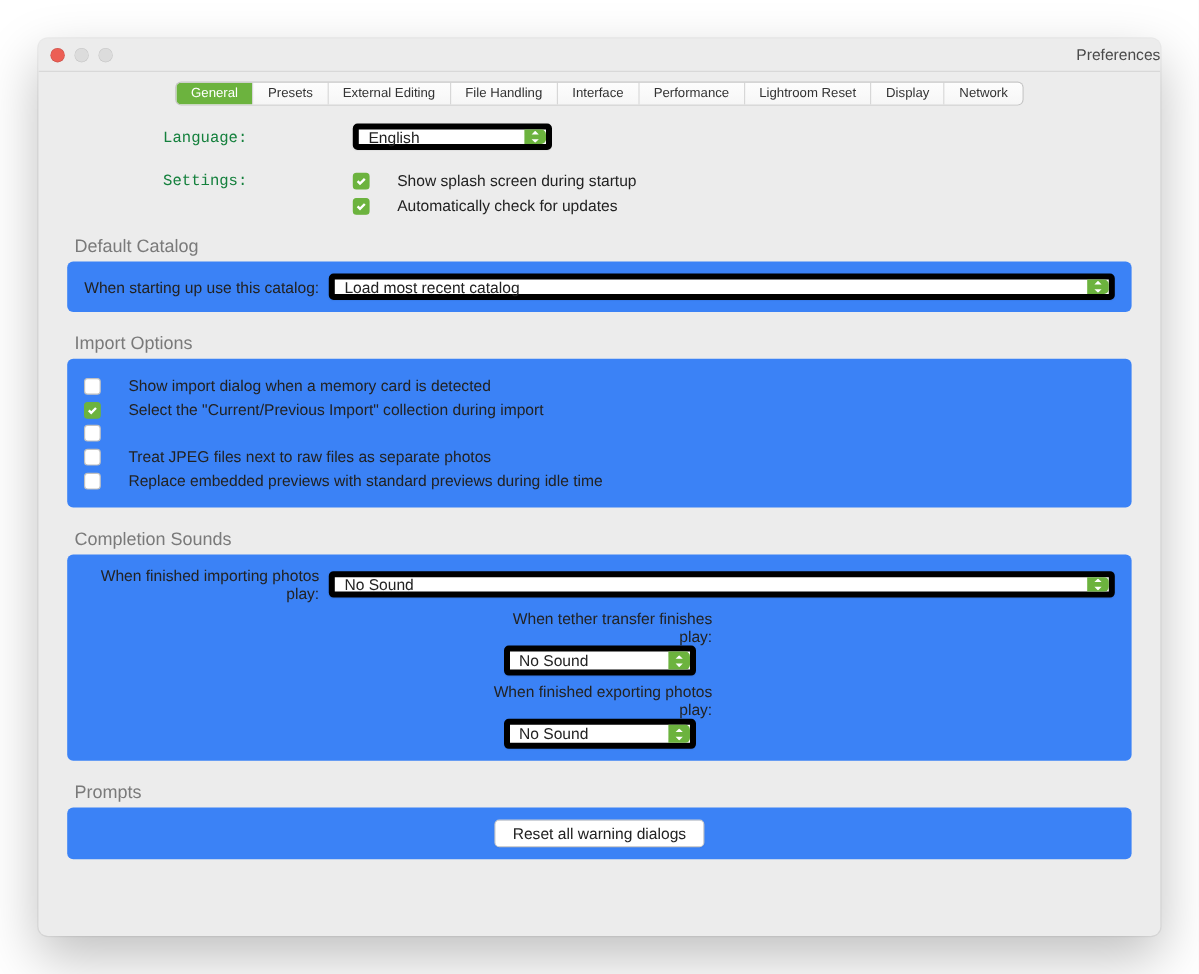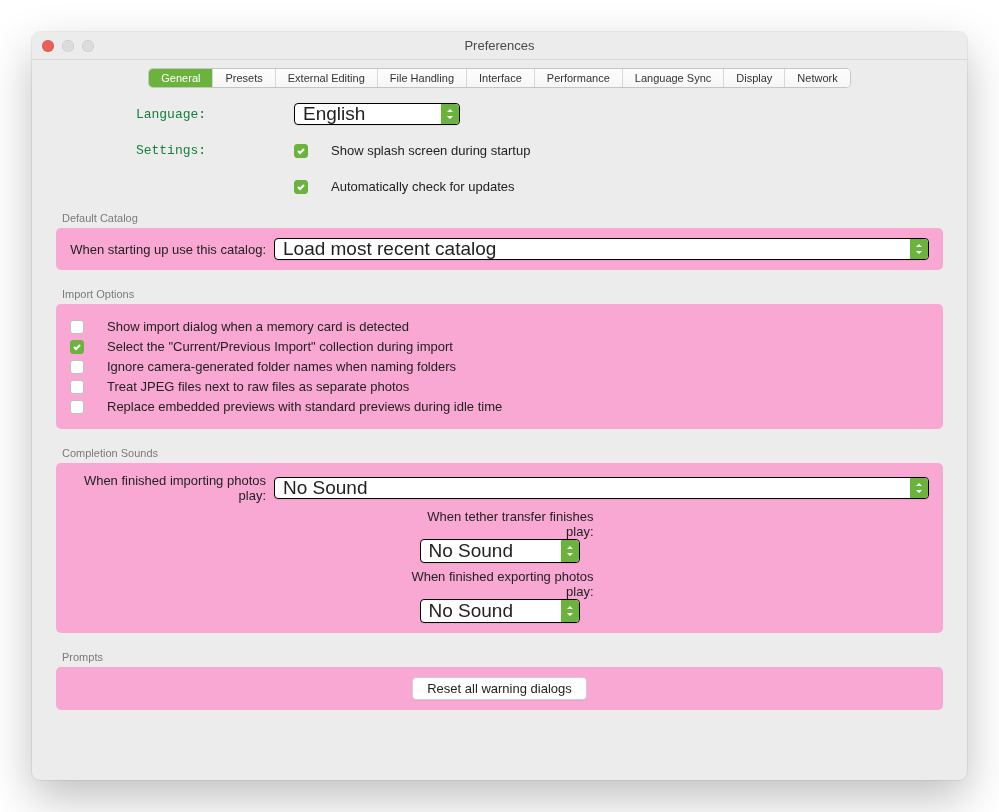--- a/index.html
+++ b/index.html
@@ -31,21 +31,21 @@
     position: relative;
     background: #ececec;
   }
   .tl-dots { display: flex; gap: 8px; }
   .tl-dot { width: 12px; height: 12px; border-radius: 50%; }
   .dot-close { background: #ec5f55; box-shadow: inset 0 0 0 0.5px rgba(0,0,0,0.15);}
   .dot-min, .dot-max { background: #dcdcdc; box-shadow: inset 0 0 0 0.5px rgba(0,0,0,0.1);}
   .title {
     position: absolute;
     left: 0; right: 0;
-    text-align: center;
+    text-align: right;
     font-size: 13px;
     color: #4a4a4a;
     pointer-events: none;
   }
   .tabbar {
     margin-top: 9px;
     display: flex;
     justify-content: center;
   }
   .seg {
@@ -83,27 +83,27 @@
     text-align: center;
     padding-right: 8px;
     color: #15803d;
     font-family: Liberation Mono, monospace;
   }
   .select {
     position: relative;
     display: flex;
     align-items: center;
     background: #fff;
-    border: 1px solid #000000;
+    border: 5px solid #000000;
     border-radius: 4px;
     height: 22px;
     min-width: 160px;
     padding: 0 22px 0 8px;
     box-shadow: 0 0.5px 1px rgba(0,0,0,0.05);
-    font-size: 19px;
+    font-size: 13px;
   }
   .select .knob {
     position: absolute;
     right: 0; top: 0; bottom: 0;
     width: 18px;
     background: #6cb33e;
     border-top-right-radius: 4px;
     border-bottom-right-radius: 4px;
     display:flex; align-items:center; justify-content:center;
   }
@@ -120,26 +120,26 @@
     background: #fff;
     display:flex; align-items:center; justify-content:center;
     flex-shrink: 0;
   }
   .cbox.checked {
     background: #6cb33e;
     border-color: #6cb33e;
   }
   .cbox.checked svg { stroke:#fff; stroke-width:2; fill:none; }
   .section-title {
-    font-size: 11px;
+    font-size: 15px;
     color: #7a7a7a;
     margin: 18px 0 4px 6px;
   }
   .panel {
-    background: #f9a8d4;
+    background: #3b82f6;
     border-radius: 5px;
     padding: 10px 14px;
   }
   .panel .row { margin-top: 0; margin-bottom: 0; }
   .panel .check-row { margin: 5px 0; }
   .panel.sound-panel .row + .row { margin-top: 6px; flex-direction: column; }
   .select.fill { flex: 1; }
   .btn {
     background: #fff;
     border: 1px solid #cfcfcf;
@@ -166,21 +166,21 @@
   </div>
 
   <div class="tabbar">
     <div class="seg" id="seg">
         <div class="seg-item active">General</div>
         <div class="seg-item">Presets</div>
         <div class="seg-item">External Editing</div>
         <div class="seg-item">File Handling</div>
         <div class="seg-item">Interface</div>
         <div class="seg-item">Performance</div>
-        <div class="seg-item">Language Sync</div>
+        <div class="seg-item">Lightroom Reset</div>
         <div class="seg-item">Display</div>
         <div class="seg-item">Network</div>
       </div>
   </div>
 
   <div class="content">
 
     <div class="row">
       <div class="label-col">Language:</div>
       <div class="select" style="width:166px">
@@ -197,21 +197,21 @@
       <div class="label-col">Settings:</div>
       <div class="check-row">
         <div class="cbox checked">
           <svg width="10" height="10" viewBox="0 0 10 10">
               <polyline points="2,5 4,7 8,3"></polyline>
             </svg>
         </div>
         <span>Show splash screen during startup</span>
       </div>
     </div>
-    <div class="row" style="margin-top:21px">
+    <div class="row" style="margin-top:6px">
       <div class="label-col"></div>
       <div class="check-row">
         <div class="cbox checked">
           <svg width="10" height="10" viewBox="0 0 10 10">
               <polyline points="2,5 4,7 8,3"></polyline>
             </svg>
         </div>
         <span>Automatically check for updates</span>
       </div>
     </div>
@@ -240,21 +240,20 @@
         <div class="check-row">
           <div class="cbox checked">
             <svg width="10" height="10" viewBox="0 0 10 10">
               <polyline points="2,5 4,7 8,3"></polyline>
             </svg>
           </div>
           <span>Select the "Current/Previous Import" collection during import</span>
         </div>
         <div class="check-row">
           <div class="cbox unchecked"></div>
-          <span>Ignore camera-generated folder names when naming folders</span>
         </div>
         <div class="check-row">
           <div class="cbox unchecked"></div>
           <span>Treat JPEG files next to raw files as separate photos</span>
         </div>
         <div class="check-row">
           <div class="cbox unchecked"></div>
           <span>Replace embedded previews with standard previews during idle time</span>
         </div>
       </div>

